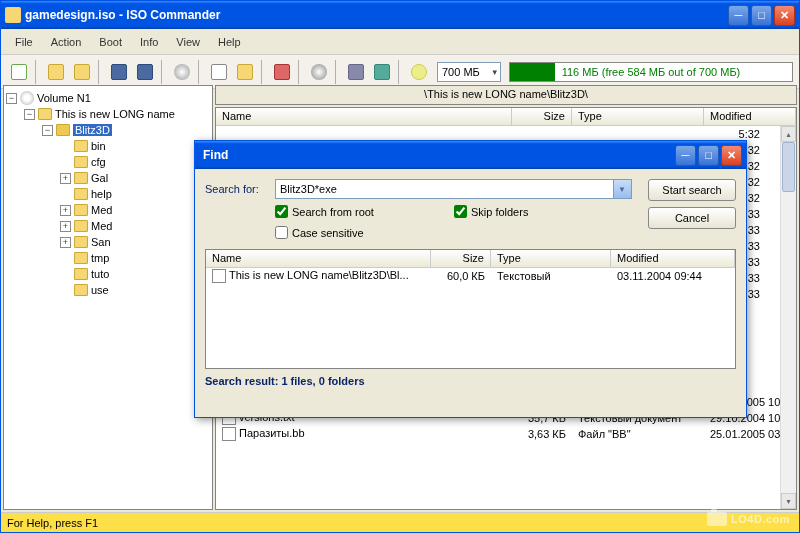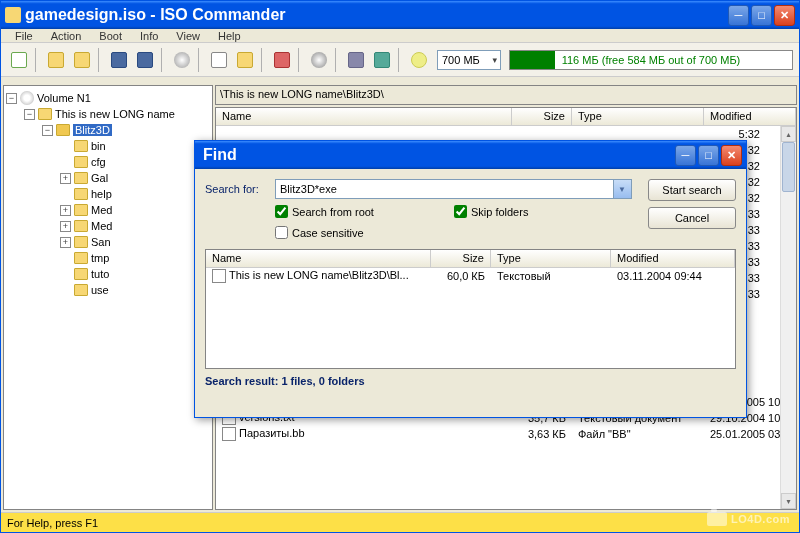--- a/index.html
+++ b/index.html
@@ -1,44 +1,44 @@
 <!DOCTYPE html>
 <html><head>
 <meta charset="utf-8">
 <style>
 * { box-sizing: border-box; margin: 0; padding: 0; font-family: Tahoma, sans-serif; font-size: 11px; }
 body { width: 800px; height: 533px; background: #5a5a5a; position: relative; overflow: hidden; }
 .main-window { position: absolute; left: 0; top: 0; width: 800px; height: 533px; background: #ece9d8; border: 1px solid #0054e3; }
 .titlebar { height: 28px; background: linear-gradient(to bottom, #3b8cff 0%, #0054e3 10%, #0054e3 90%, #003fa8 100%); display: flex; align-items: center; padding: 0 4px; color: white; font-weight: bold; }
 .titlebar .icon { width: 16px; height: 16px; background: #f7d774; border-radius: 2px; margin-right: 4px; }
-.titlebar .title { flex: 1; font-size: 16px; }
+.titlebar .title { flex: 1; font-size: 12px; }
 .titlebar .win-controls { display: flex; gap: 2px; }
 .win-btn { width: 21px; height: 21px; background: linear-gradient(to bottom, #7ba7e8, #3874d6); border: 1px solid #2159b5; border-radius: 3px; color: white; display: flex; align-items: center; justify-content: center; font-size: 11px; cursor: pointer; }
 .win-btn.close { background: linear-gradient(to bottom, #f48a71, #d9411e); border-color: #b12f12; }
-.menubar { height: 14px; background: #ece9d8; display: flex; align-items: center; padding: 6px 6px; gap: 2px; border-bottom: 1px solid #ccc; }
+.menubar { height: 26px; background: #ece9d8; display: flex; align-items: center; padding: 6px 6px; gap: 2px; border-bottom: 1px solid #ccc; }
 .menubar .menu-item { padding: 2px 8px; cursor: pointer; color: #333; }
 .toolbar { height: 34px; background: #f3f1e9; display: flex; align-items: center; padding: 0 6px; gap: 2px; border-bottom: 1px solid #ccc; }
 .tool-btn { width: 24px; height: 24px; border: 1px solid transparent; border-radius: 2px; display: flex; align-items: center; justify-content: center; cursor: pointer; }
 .tool-sep { width: 5px; height: 24px; border-left: 1px solid #b0b0b0; margin: 0 2px; }
 .tool-icon { width: 16px; height: 16px; border-radius: 2px; }
 .combo { height: 20px; border: 1px solid #7f9db9; background: white; padding: 0 18px 0 4px; display: flex; align-items: center; position: relative; }
 .combo::after { content: "▾"; position: absolute; right: 3px; color: #444; font-size: 9px; }
 .disk-usage { flex: 1; height: 20px; border: 1px solid #888; background: white; display: flex; align-items: center; position: relative; margin-left: 6px; max-width: 320px; }
 .disk-usage .fill { position: absolute; left: 0; top: 0; bottom: 0; width: 16%; background: #008000; }
 .disk-usage .text { position: relative; z-index: 1; width: 100%; text-align: center; color: #008000; background: transparent; }
 .content-area { position: absolute; top: 84px; left: 2px; right: 2px; bottom: 22px; display: flex; }
 .tree-panel { width: 210px; background: white; border: 1px solid #848484; overflow: auto; padding: 4px 2px; }
 .tree-node { display: flex; align-items: center; height: 16px; white-space: nowrap; cursor: pointer; }
 .tree-node .expander { width: 11px; height: 11px; border: 1px solid #888; display: inline-flex; align-items: center; justify-content: center; font-size: 9px; line-height: 1; margin-right: 3px; background: white; color: #444; }
 .tree-node .no-expander { width: 11px; margin-right: 3px; }
 .tree-node .folder-icon { width: 14px; height: 12px; background: #f7d774; border: 1px solid #c9a932; border-radius: 1px; margin-right: 3px; }
 .tree-node .cd-icon { width: 14px; height: 14px; background: radial-gradient(circle, #fff 30%, #ddd 60%, #999 100%); border-radius: 50%; margin-right: 3px; }
 .tree-node .label.selected { background: #316ac5; color: white; padding: 0 2px; }
 .right-panel { flex: 1; display: flex; flex-direction: column; margin-left: 2px; }
-.path-bar { height: 20px; background: #ece9d8; border: 1px solid #848484; padding: 2px 4px; margin-bottom: 2px; }
+.path-bar { height: 20px; background: #ece9d8; border: 1px solid #848484; padding: 2px 4px; margin-bottom: 2px; text-align: center; }
 .file-list { flex: 1; background: white; border: 1px solid #848484; position: relative; overflow: hidden; }
 .list-header { display: flex; height: 18px; background: #6d28d9; border-bottom: 1px solid #ccc; }
 .list-header .col { border-right: 1px solid #ccc; padding: 2px 6px; background: linear-gradient(to bottom, #fff, #ece9d8); cursor: pointer; overflow: hidden; }
 .file-row { display: flex; height: 16px; align-items: center; }
 .file-row .cell { padding: 0 6px; overflow: hidden; white-space: nowrap; }
 .file-row .file-icon { width: 14px; height: 14px; margin-right: 3px; display: inline-block; vertical-align: middle; }
 .scrollbar-v { position: absolute; right: 0; top: 18px; bottom: 0; width: 16px; background: #f0f0f0; border-left: 1px solid #ddd; }
 .scrollbar-v .thumb { position: absolute; left: 1px; right: 1px; top: 16px; height: 50px; background: #c8d6e8; border: 1px solid #a0b4d0; border-radius: 2px; }
 .scrollbar-v .arrow { position: absolute; left: 0; right: 0; height: 16px; background: #e8e8e8; border: 1px solid #ccc; display: flex; align-items: center; justify-content: center; font-size: 8px; color: #666; }
 .statusbar { position: absolute; bottom: 0; left: 0; right: 0; height: 20px; background: #fde047; border-top: 1px solid #ccc; padding: 2px 6px; display: flex; align-items: center; }

